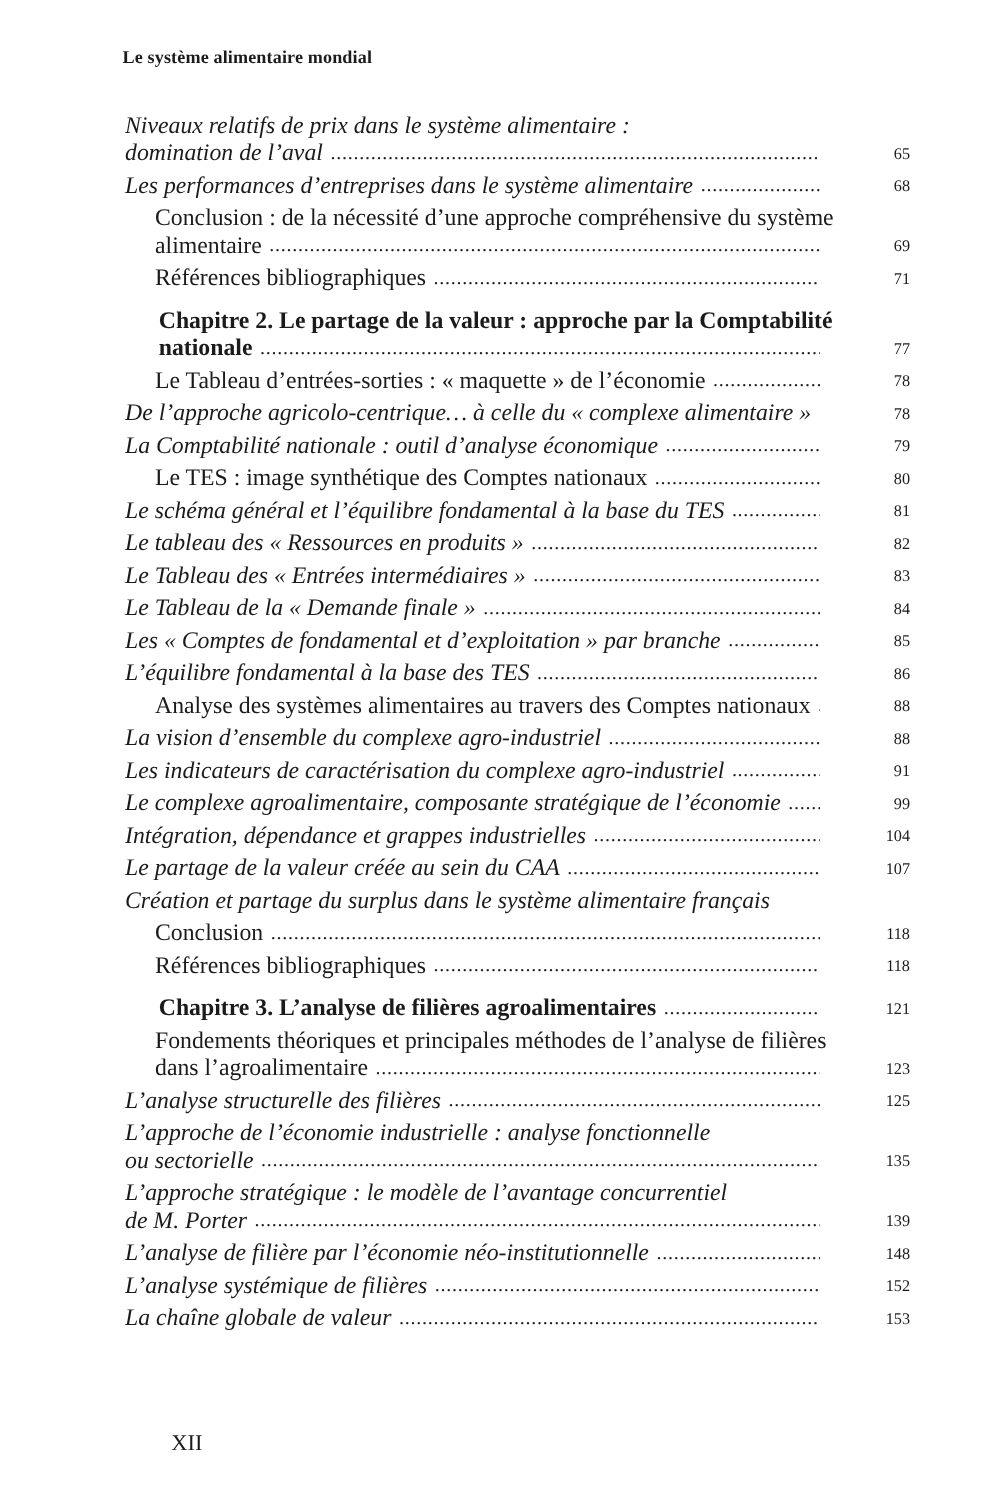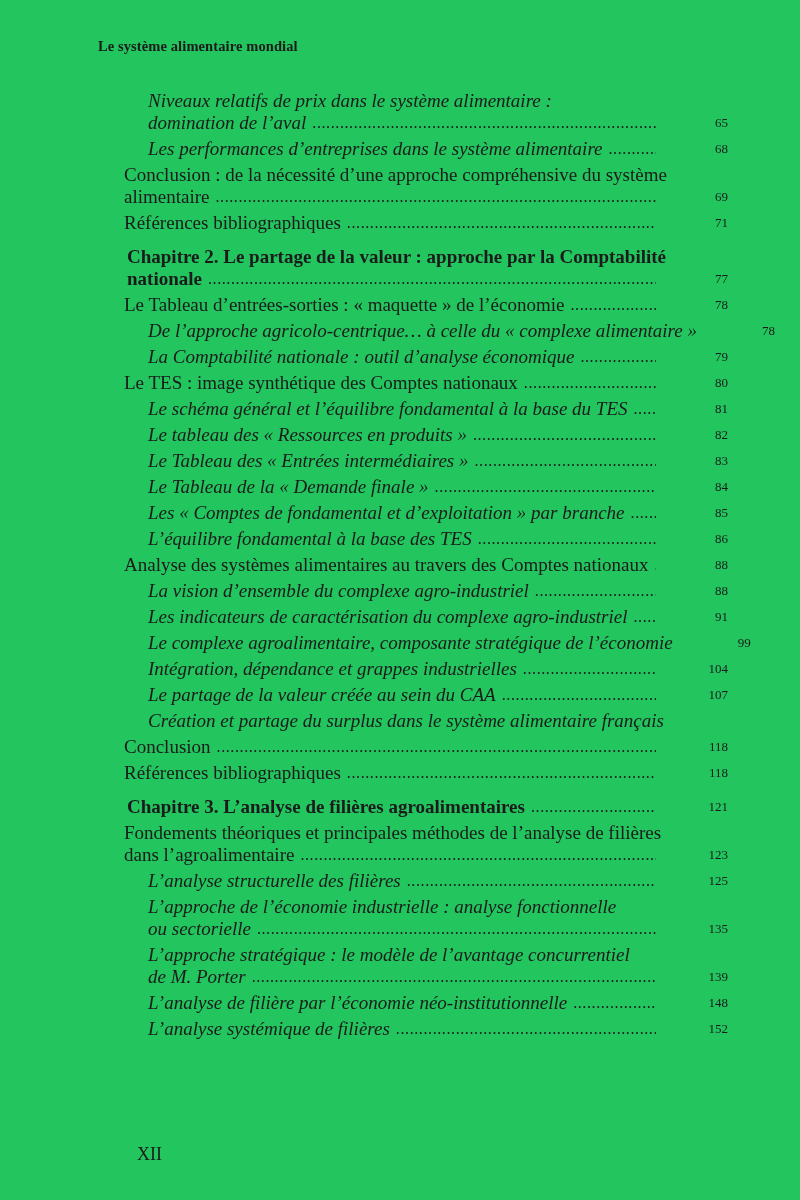--- a/index.html
+++ b/index.html
@@ -5,21 +5,21 @@
   html, body {
     margin: 0;
     padding: 0;
     background: #e8e8e8;
   }
   .page {
     position: relative;
     width: 800px;
     height: 1200px;
     margin: 0 auto;
-    background: #22c55e;
+    background: #ffffff;
     color: #1b1b1b;
     font-family: "Liberation Serif", "DejaVu Serif", serif;
     overflow: hidden;
   }
   .running-header {
     position: absolute;
     left: 98px;
     top: 38px;
     font-size: 14.5px;
     font-weight: bold;
@@ -39,21 +39,20 @@
   }
   .entry.chapter {
     font-weight: bold;
     margin-top: 12px;
     margin-left: 27px;
   }
   .entry.section {
     margin-left: 24px;
   }
   .entry.subsection {
-    margin-left: 48px;
     font-style: italic;
   }
   .line {
     white-space: nowrap;
   }
   .line.last {
     display: flex;
     align-items: center;
   }
   .txt {
@@ -310,17 +309,24 @@
           <span class="pg">148</span>
         </div>
       </div>
       <div class="entry subsection">
         <div class="line last">
           <span class="txt">L’analyse systémique de filières</span>
           <span class="dots"></span>
           <span class="pg">152</span>
         </div>
       </div>
+      <div class="entry subsection">
+        <div class="line last">
+          <span class="txt">La chaîne globale de valeur</span>
+          <span class="dots"></span>
+          <span class="pg">153</span>
+        </div>
+      </div>
     </div>
 
   <div class="footer-folio">XII</div>
 
 </div>
 
 </body></html>

